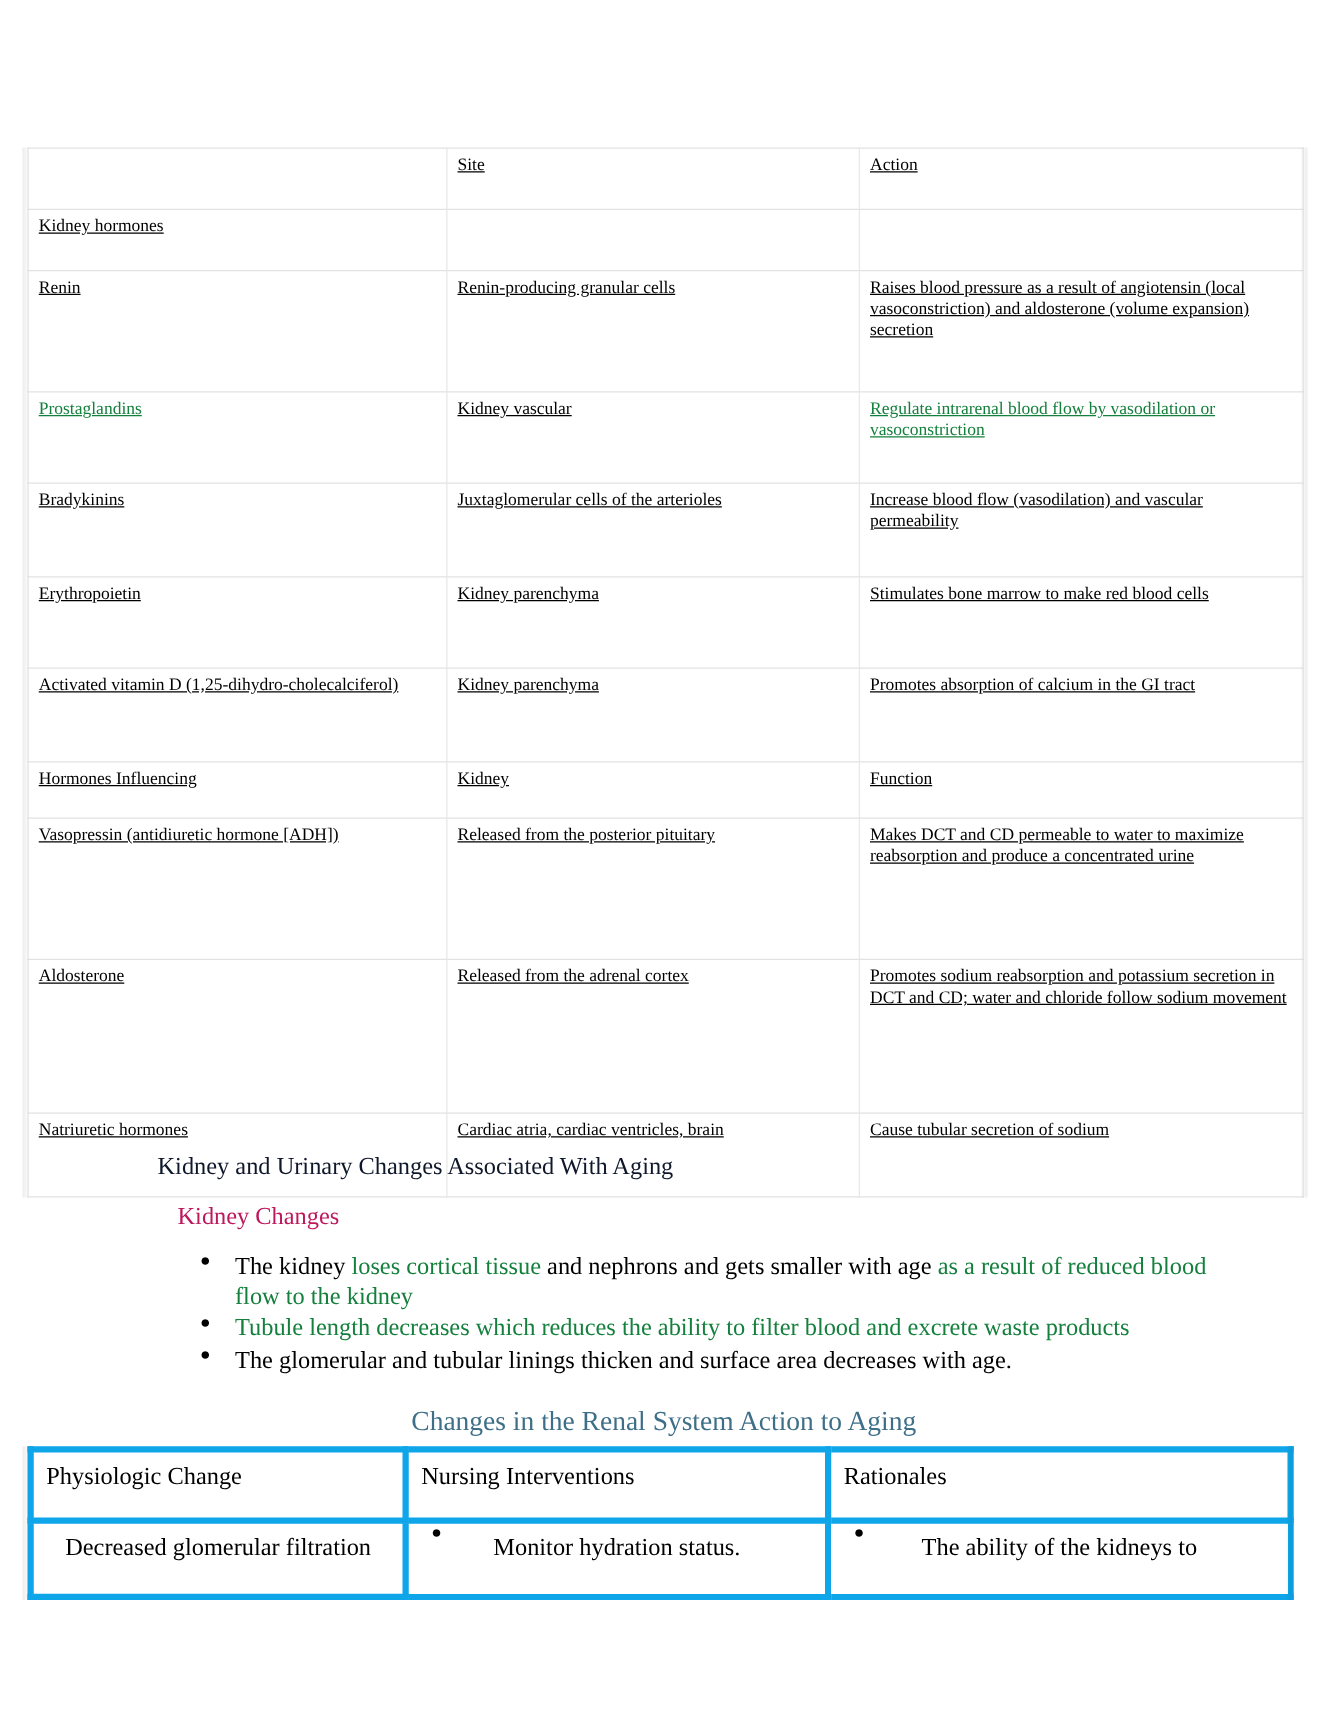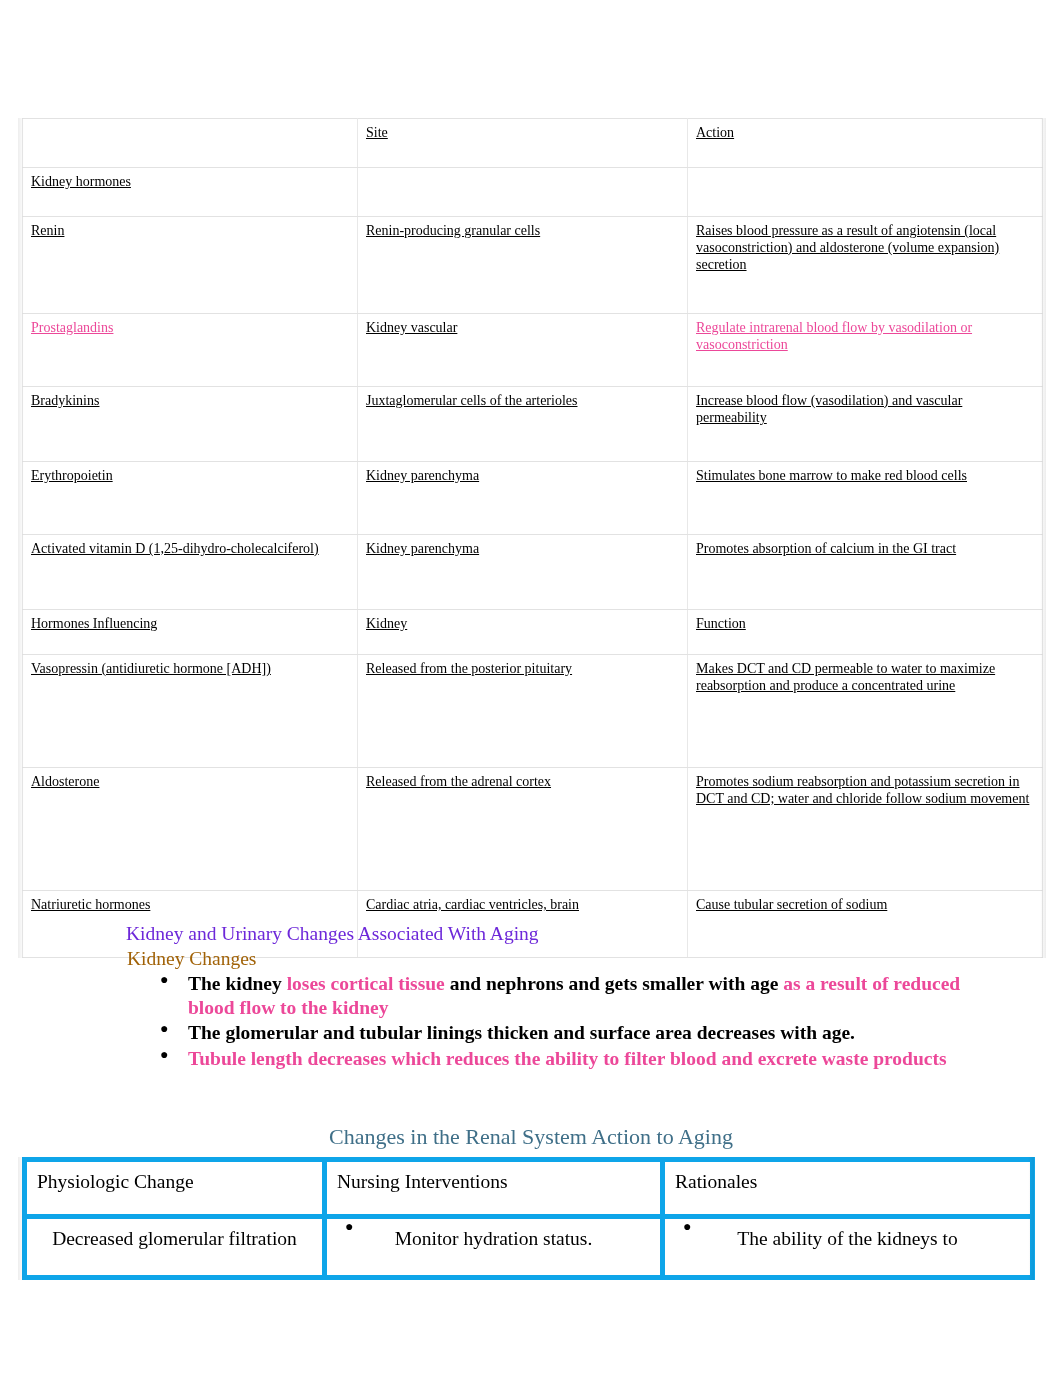--- a/index.html
+++ b/index.html
@@ -67,21 +67,21 @@
     right: -4px; top: 0; bottom: 0;
     width: 6px;
     background: linear-gradient(to left, rgba(0,0,0,0.07), rgba(0,0,0,0));
     pointer-events: none;
   }
 
   .c-name  { width: 335px; }
   .c-site  { width: 330px; }
   .c-act   { width: 355px; }
 
-  .magenta { color: #ec4899; }
+  .magenta { color: #15803d; }
   .teal    { color: #000000; }
 
   
   tr.r-head td      { height: 36px; }
   tr.r-kidney td    { height: 36px; }
   tr.r-renin td     { height: 84px; }
   tr.r-prost td     { height: 60px; }
   tr.r-brady td     { height: 62px; margin-top: 48px; }
   tr.r-epo td       { height: 60px; }
   tr.r-vitd td      { height: 62px; }
@@ -93,42 +93,41 @@
   
   .prose {
     position: absolute;
     left: 126px;
     top: 922px;
     width: 860px;
     font-size: 19.5px;
     line-height: 1.22;
   }
   .h-aging {
-    color: #6d28d9;
+    color: #0f172a;
     font-size: 19.5px;
     margin: 0;
     line-height: 1.22;
   }
   .h-changes {
-    color: #a16207;
+    color: #be185d;
     font-size: 19.5px;
-    margin: 1px;
+    margin: 16px;
     line-height: 1.22;
   }
   ul.bullets {
     margin: 0;
     padding: 0;
     list-style: none;
   }
   ul.bullets li {
     position: relative;
     padding-left: 62px;
     margin-top: 1px;
     line-height: 1.25;
-    font-weight: bold;
   }
   ul.bullets li::before {
     content: "\25CF";
     position: absolute;
     left: 34px;
     top: -1px;
     font-size: 14px;
     color: #000;
   }
 
@@ -266,24 +265,24 @@
 
   <div class="prose">
     <div class="h-aging">Kidney and Urinary Changes Associated With Aging</div>
     <div class="h-changes">Kidney Changes</div>
 
     <ul class="bullets">
       <li>
         <span>The kidney </span><span class="magenta">loses cortical tissue</span><span> and nephrons and gets smaller with age </span><span class="magenta">as a result of reduced blood flow to the kidney</span>
       </li>
       <li>
-        <span>The glomerular and tubular linings thicken and surface area decreases with age.</span>
+        <span class="magenta">Tubule length decreases which reduces the ability to filter blood and excrete waste products</span>
       </li>
       <li>
-        <span class="magenta">Tubule length decreases which reduces the ability to filter blood and excrete waste products</span>
+        <span>The glomerular and tubular linings thicken and surface area decreases with age.</span>
       </li>
     </ul>
   </div>
 
   <div class="tbl2-title">Changes in the Renal System Action to Aging</div>
 
   <div class="tbl2-wrap">
     <table class="doc-table2">
       <colgroup>
         <col class="c2-a">

